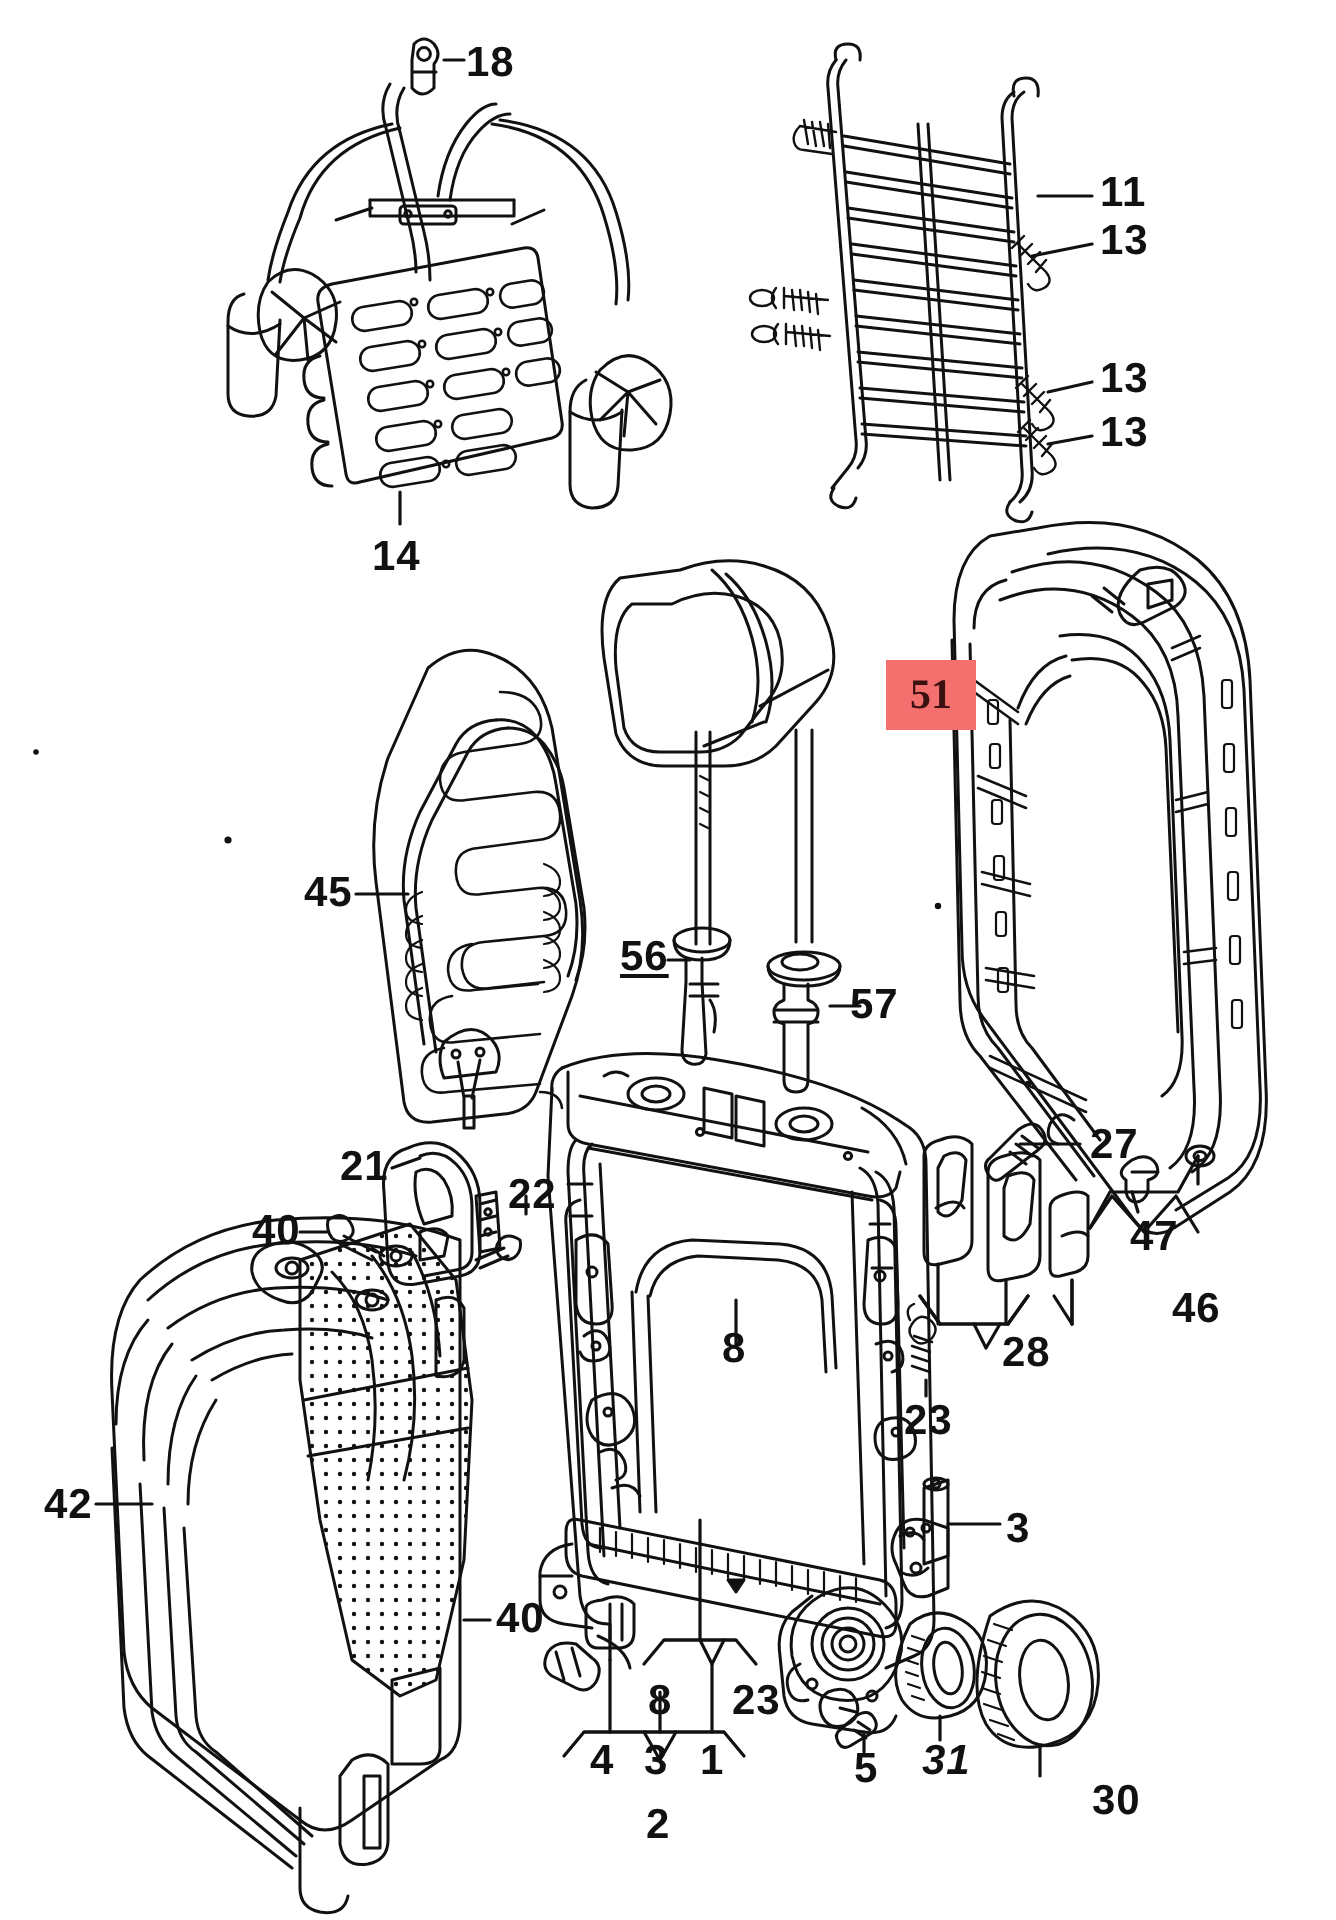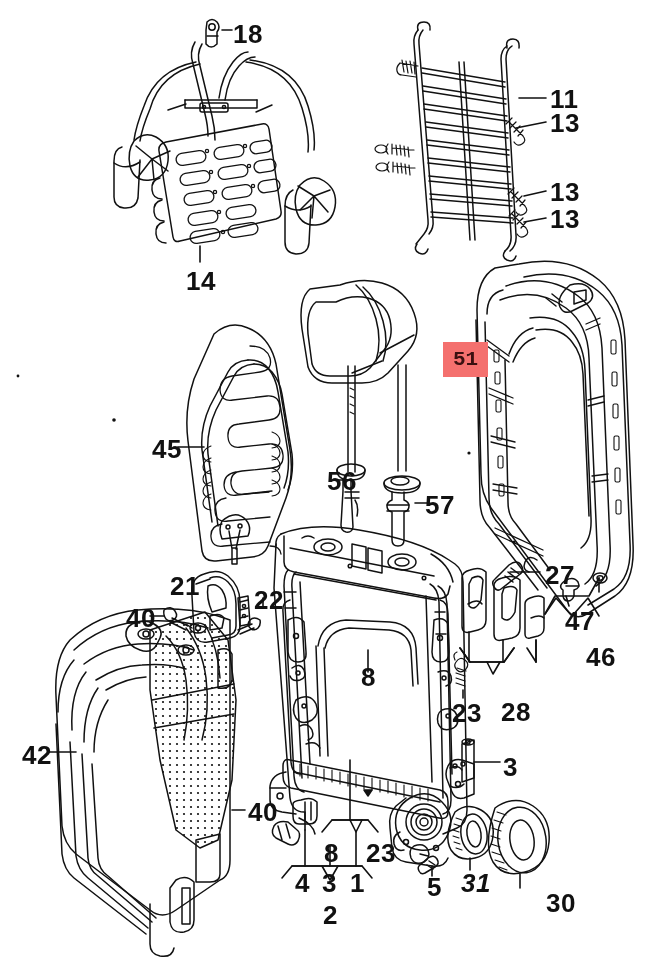--- a/index.html
+++ b/index.html
@@ -21,42 +21,41 @@
   #diagram-svg {
     position: absolute;
     left: 0;
     top: 0;
     width: 668px;
     height: 960px;
   }
   .callout {
     position: absolute;
     font-family: "Liberation Sans", sans-serif;
-    font-size: 26px;
+    font-size: 21px;
     font-weight: 600;
     color: #111111;
     letter-spacing: 0.5px;
     white-space: nowrap;
     line-height: 1;
     user-select: none;
   }
   .callout-highlight {
     position: absolute;
     background: #f4706e;
     color: #3a1010;
-    font-family: Liberation Mono, monospace;
+    font-family: Liberation Serif, serif;
     font-size: 21px;
     font-weight: 600;
     line-height: 1;
     display: flex;
     align-items: center;
     justify-content: center;
     white-space: nowrap;
     user-select: none;
-    margin-top: 12px;
   }
 </style>
 </head>
 <body>
 
 <div id="stage">
 
   <svg id="diagram-svg" viewBox="0 0 668 960">
     <defs>
       <pattern id="dots" width="7" height="7" patternUnits="userSpaceOnUse">
@@ -564,30 +563,30 @@
     <circle cx="514" cy="542" r="1.6" fill="#111"></circle>
   </svg>
 
   <div class="callout" style="left:233px; top:21px;">18</div>
   <div class="callout" style="left:186px; top:268px;">14</div>
   <div class="callout" style="left:550px; top:86px;">11</div>
   <div class="callout" style="left:550px; top:110px;">13</div>
   <div class="callout" style="left:550px; top:179px;">13</div>
   <div class="callout" style="left:550px; top:206px;">13</div>
   <div class="callout" style="left:152px; top:436px;">45</div>
-  <div class="callout" style="left:327px; top:468px;">56</div>
+  <div class="callout" style="left:310px; top:468px;text-decoration:underline;">56</div>
   <div class="callout" style="left:425px; top:492px;">57</div>
   <div class="callout" style="left:170px; top:573px;text-align:center;">21</div>
   <div class="callout" style="left:126px; top:605px;">40</div>
   <div class="callout" style="left:254px; top:587px;">22</div>
   <div class="callout" style="left:248px; top:799px;">40</div>
   <div class="callout" style="left:22px; top:742px;">42</div>
   <div class="callout" style="left:361px; top:664px;">8</div>
   <div class="callout" style="left:545px; top:562px;">27</div>
-  <div class="callout" style="left:501px; top:666px;margin-top:33px;">28</div>
+  <div class="callout" style="left:501px; top:666px;">28</div>
   <div class="callout" style="left:452px; top:700px;">23</div>
   <div class="callout" style="left:565px; top:608px;">47</div>
   <div class="callout" style="left:586px; top:644px;">46</div>
   <div class="callout" style="left:503px; top:754px;">3</div>
   <div class="callout" style="left:324px; top:840px;">8</div>
   <div class="callout" style="left:366px; top:840px;">23</div>
   <div class="callout" style="left:295px; top:870px;">4</div>
   <div class="callout" style="left:322px; top:870px;">3</div>
   <div class="callout" style="left:350px; top:870px;">1</div>
   <div class="callout" style="left:323px; top:902px;">2</div>

